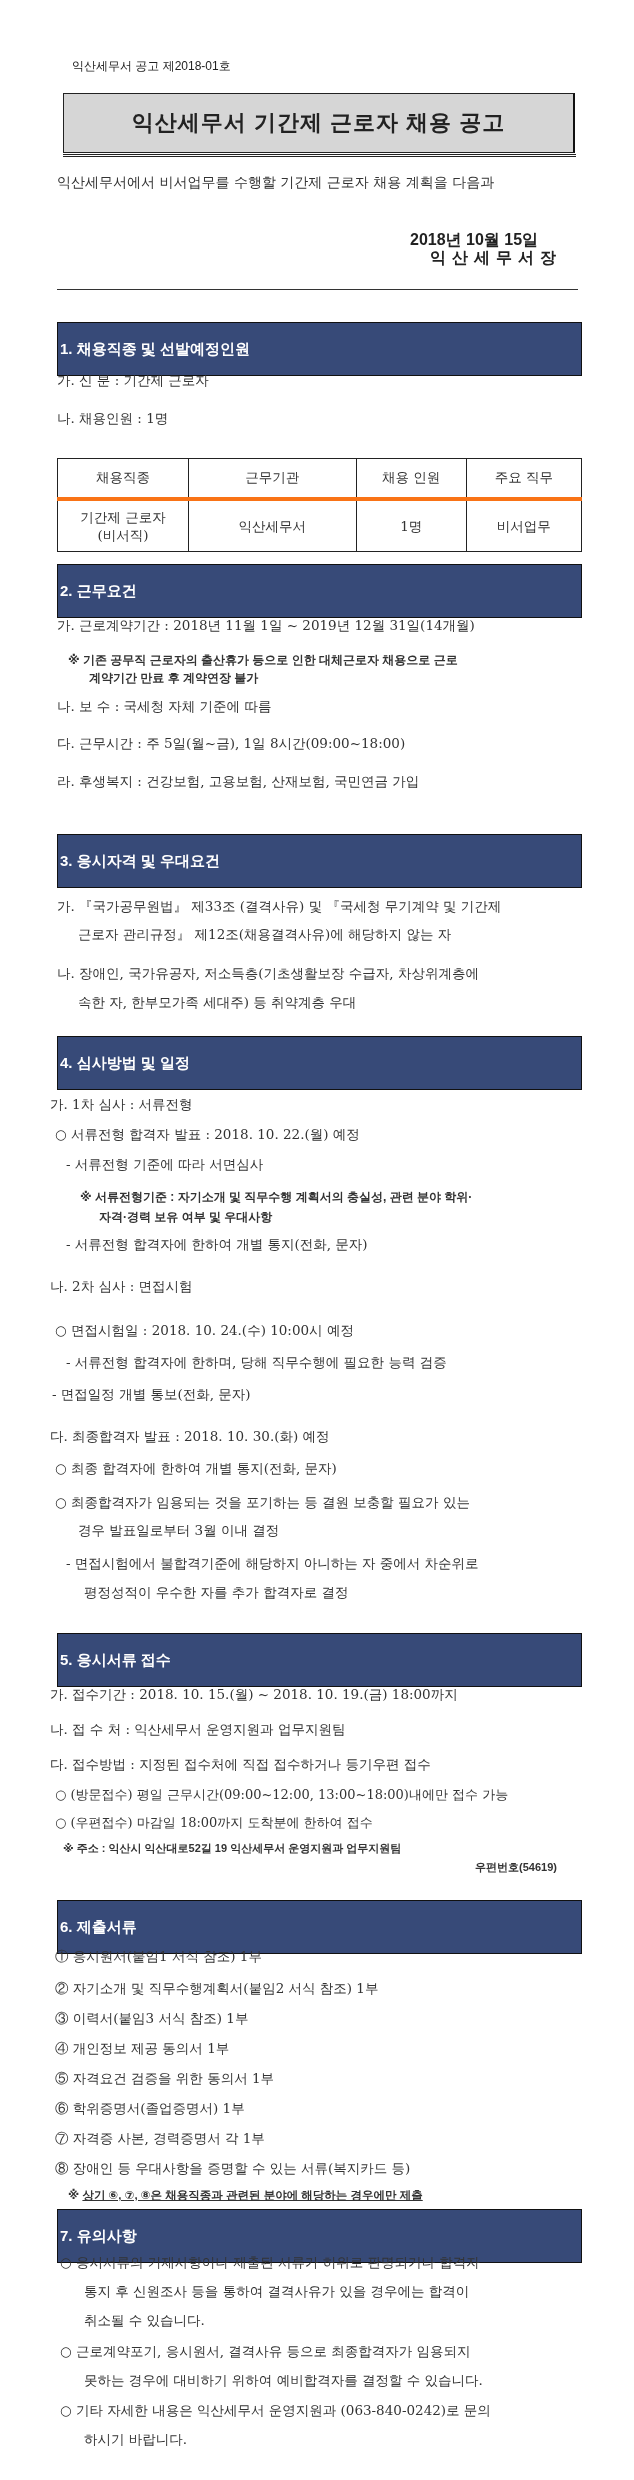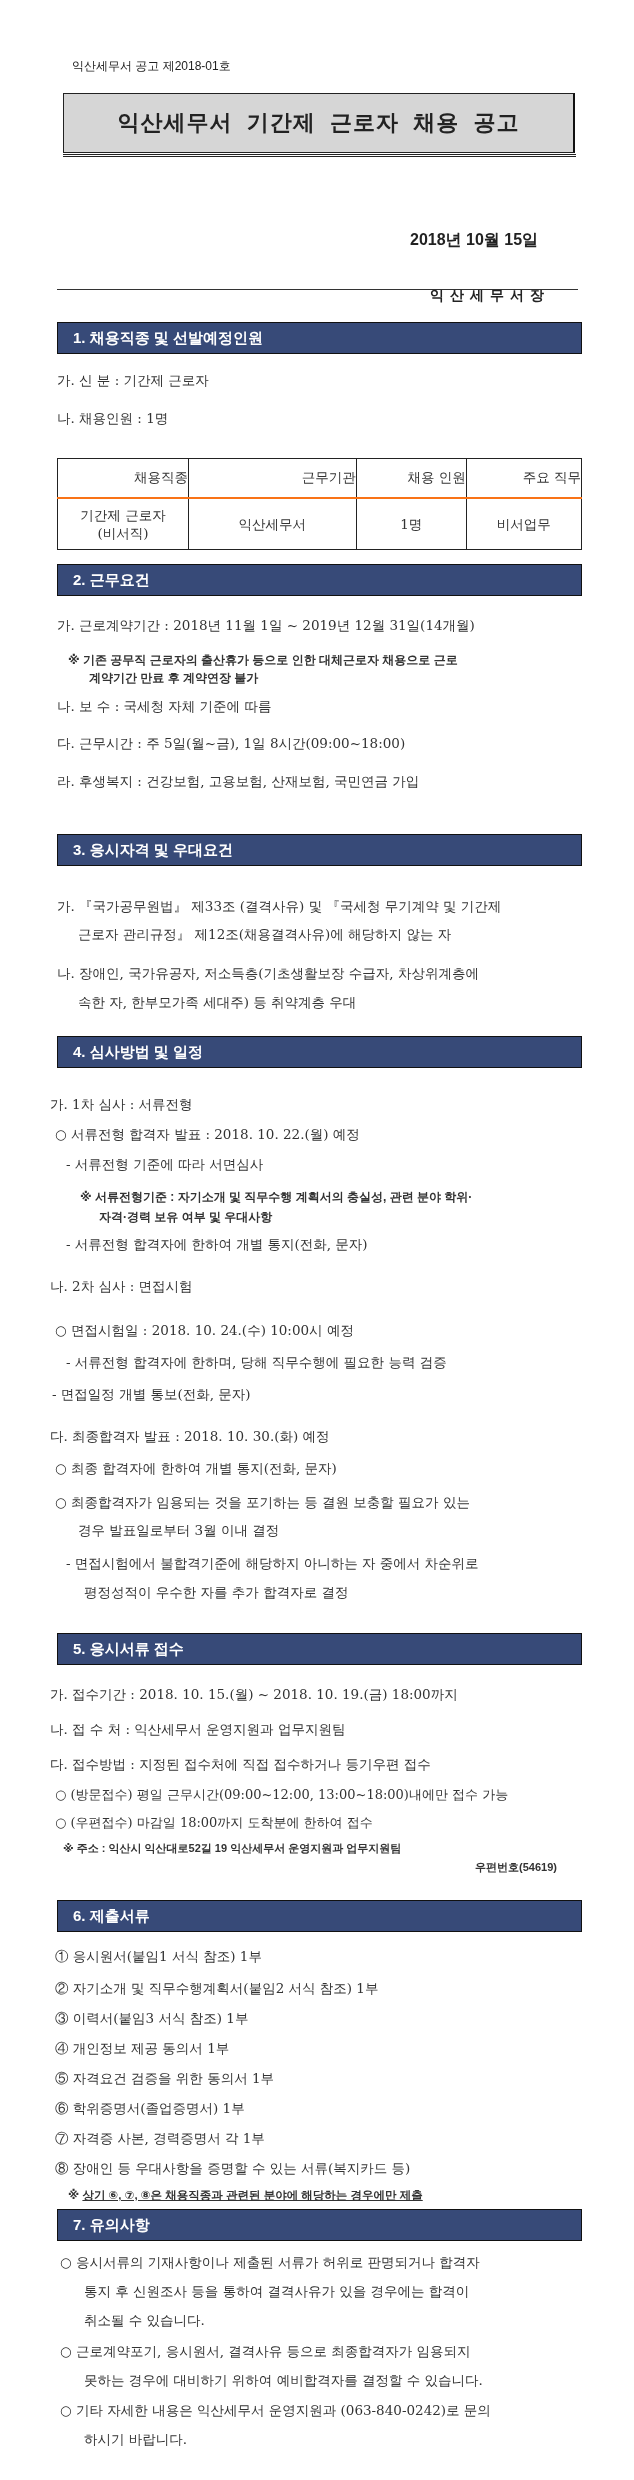--- a/index.html
+++ b/index.html
@@ -4,44 +4,45 @@
 <style>
   html, body { margin:0; padding:0; background:#ffffff; }
   body { width:634px; height:2480px; position:relative; overflow:hidden;
          font-family:"DejaVu Serif","Liberation Serif",serif; color:#222; }
   .sans { font-family:"Liberation Sans","DejaVu Sans",sans-serif; }
   .abs { position:absolute; }
   .doc-no { left:72px; top:58px; font-size:12px; }
   .title-box { left:63px; top:93px; width:512px; height:60px; background:#d6d6d6;
     border:1px solid #222; border-right:2px solid #111; box-sizing:border-box;
     display:flex; align-items:center; justify-content:center;
-    font-weight:bold; font-size:22px; letter-spacing:1px;font-family:Liberation Mono, monospace; }
+    font-weight:bold; font-size:22px; letter-spacing:1px; }
   .title-under { left:63px; top:154px; width:513px; height:3px; border-top:1px solid #222; border-bottom:1px solid #222; box-sizing:border-box; }
   .intro { left:57px; top:166px; width:520px; font-size:14px; line-height:33px; text-align:justify; color:#333; }
   .date { left:410px; top:230px; font-size:16px; font-weight:bold; }
-  .issuer { left:430px; top:248px; font-size:14px; font-weight:bold; letter-spacing:6px;margin-top:39px; }
+  .issuer { left:430px; top:248px; font-size:16px; font-weight:bold; letter-spacing:6px; }
   .rule { left:57px; top:289px; width:521px; height:0; border-top:1px solid #333; }
-  .sec-head { position:absolute; left:57px; width:525px; height:32px; background:#374a78;
+  .sec-head { position:absolute; left:57px; width:525px; height:54px; background:#374a78;
     border:1px solid #111; box-sizing:border-box; color:#fff; font-weight:bold; font-size:15px;
-    display:flex; align-items:center; padding-left:15px; }
+    display:flex; align-items:center; padding-left:2px; }
   .line { position:absolute; left:57px; width:525px; font-size:13.5px; color:#333; white-space:nowrap; }
   .note { font-size:12px;font-weight:bold; }
   table.t { position:absolute; left:57px; top:458px; width:525px; border-collapse:collapse; font-size:13.5px; color:#333; }
   table.t td { border:1px solid #222; text-align:center; padding:0; }
-  table.t tr.h td { height:38px; border-bottom:2px solid #f97316;text-align:right; }
+  table.t tr.h td { height:38px; border-bottom:4px solid #f97316; }
   table.t tr.r td { height:50px; line-height:18px; }
   .ul { text-decoration:underline; }
 </style>
 </head>
 <body>
 
 <div class="abs doc-no sans">익산세무서 공고 제2018-01호</div>
 <div class="abs title-box sans">익산세무서 기간제 근로자 채용 공고</div>
 <div class="abs title-under"></div>
 <div class="abs intro">
+  <div>익산세무서에서 비서업무를 수행할 기간제 근로자 채용 계획을 다음과</div>
 </div>
 <div class="abs date sans">2018년 10월 15일</div>
 <div class="abs issuer sans">익산세무서장</div>
 <div class="abs rule"></div>
 
 <div class="sec-head sans" style="top:322px">1. 채용직종 및 선발예정인원</div>
 <div class="line" style="top:372px">가. 신 분 : 기간제 근로자</div>
 <div class="line" style="top:410px">나. 채용인원 : 1명</div>
 <table class="t">
   <tbody>

